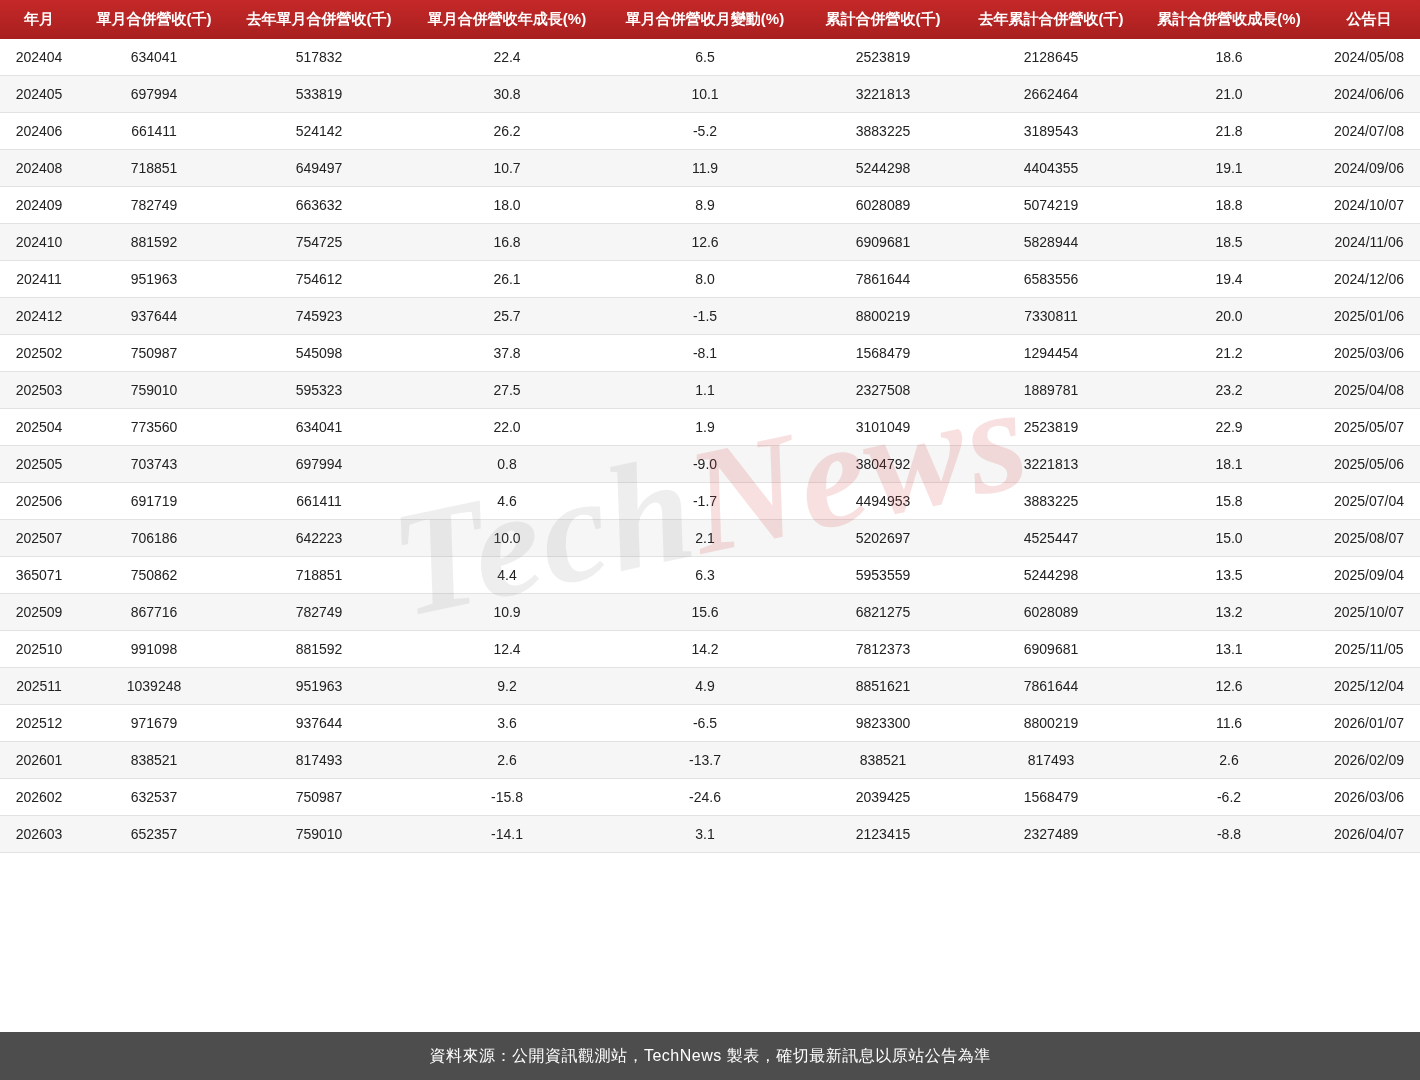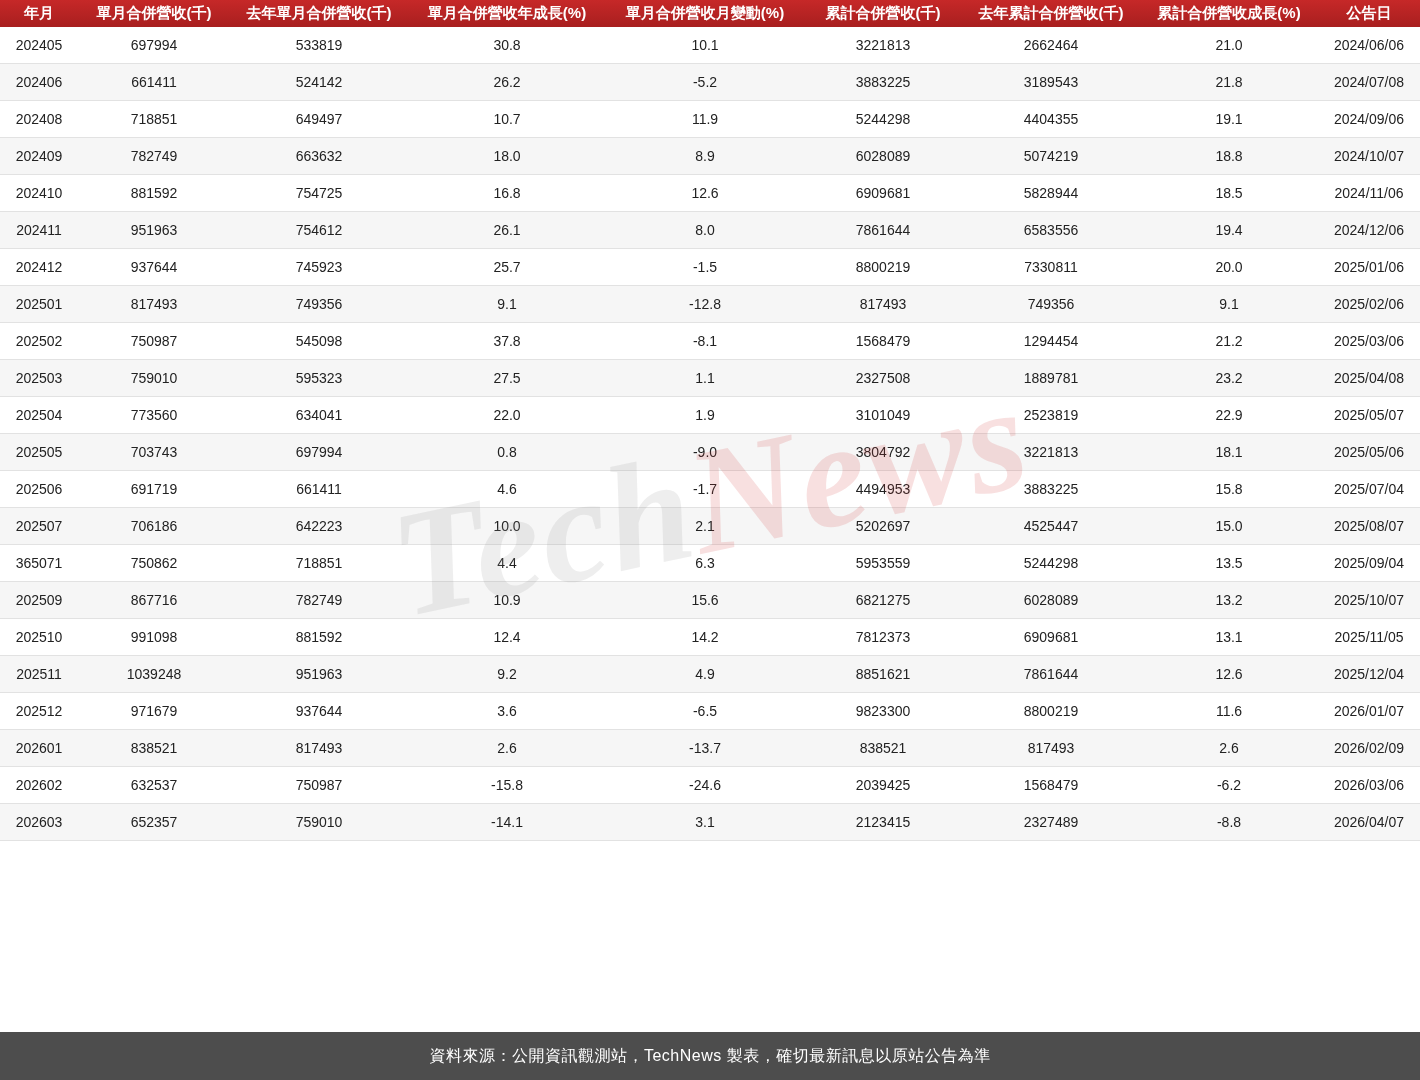--- a/index.html
+++ b/index.html
@@ -43,21 +43,21 @@
     table-layout: fixed;
     position: relative;
     z-index: 1;
   }
 
   table.revenue-table thead th {
     background: linear-gradient(180deg, #c62828 0%, #a81f1f 100%);
     color: #ffffff;
     font-size: 15px;
     font-weight: bold;
-    padding: 4px 6px;
+    padding: 10px 6px;
     text-align: center;
     white-space: nowrap;
     border: none;
   }
 
   table.revenue-table tbody td {
     font-size: 14px;
     padding: 10px 14px;
     text-align: center;
     border-bottom: 1px solid #e2e2e2;
@@ -126,20 +126,31 @@
         <th>單月合併營收年成長(%)</th>
         <th>單月合併營收月變動(%)</th>
         <th>累計合併營收(千)</th>
         <th>去年累計合併營收(千)</th>
         <th>累計合併營收成長(%)</th>
         <th>公告日</th>
       </tr>
   </thead>
   <tbody id="table-body">
       <tr>
+        <td>202404</td>
+        <td>634041</td>
+        <td>517832</td>
+        <td>22.4</td>
+        <td>6.5</td>
+        <td>2523819</td>
+        <td>2128645</td>
+        <td>18.6</td>
+        <td>2024/05/08</td>
+      </tr>
+      <tr>
         <td>202405</td>
         <td>697994</td>
         <td>533819</td>
         <td>30.8</td>
         <td>10.1</td>
         <td>3221813</td>
         <td>2662464</td>
         <td>21.0</td>
         <td>2024/06/06</td>
       </tr>
@@ -203,31 +214,20 @@
         <td>937644</td>
         <td>745923</td>
         <td>25.7</td>
         <td>-1.5</td>
         <td>8800219</td>
         <td>7330811</td>
         <td>20.0</td>
         <td>2025/01/06</td>
       </tr>
       <tr>
-        <td>202501</td>
-        <td>817493</td>
-        <td>749356</td>
-        <td>9.1</td>
-        <td>-12.8</td>
-        <td>817493</td>
-        <td>749356</td>
-        <td>9.1</td>
-        <td>2025/02/06</td>
-      </tr>
-      <tr>
         <td>202502</td>
         <td>750987</td>
         <td>545098</td>
         <td>37.8</td>
         <td>-8.1</td>
         <td>1568479</td>
         <td>1294454</td>
         <td>21.2</td>
         <td>2025/03/06</td>
       </tr>

